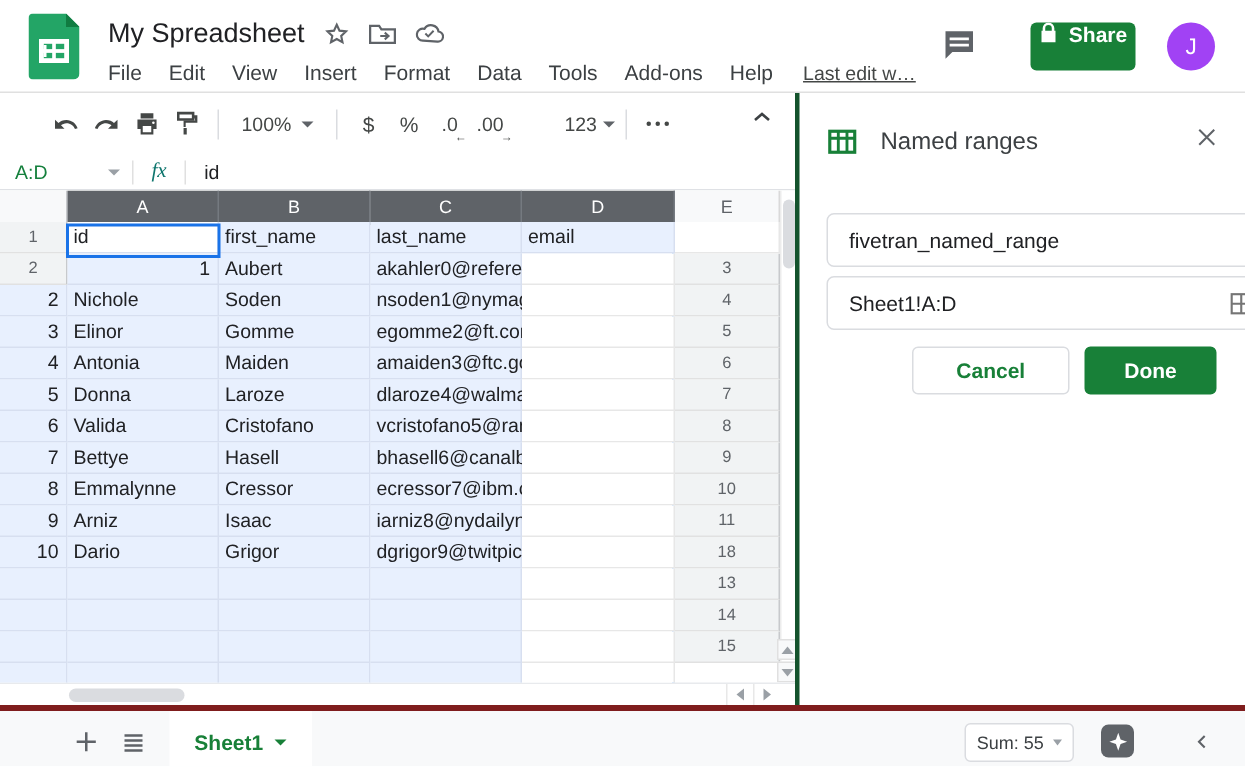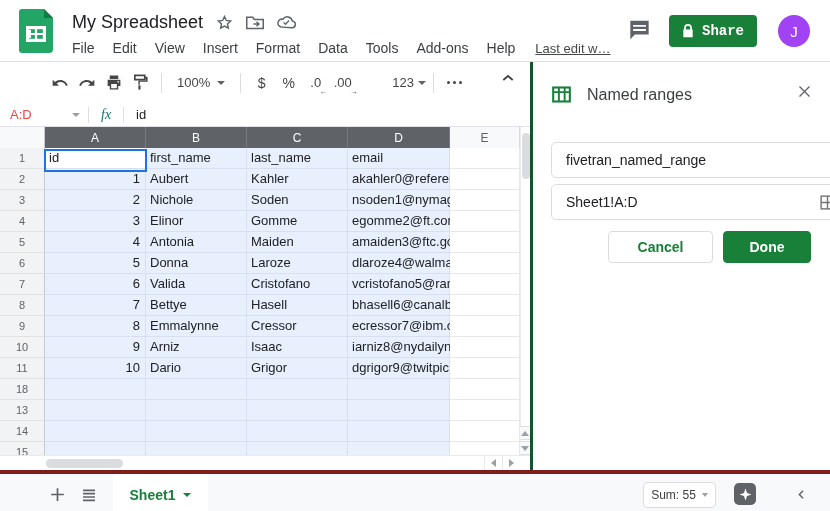--- a/index.html
+++ b/index.html
@@ -11,39 +11,39 @@
   .app-header { position:absolute; top:0; left:0; width:830px; height:62px; background:#fff; border-bottom:1px solid #e0e0e0; }
   .logo { position:absolute; left:19px; top:9px; width:34px; height:44px; }
   .title-area { position:absolute; left:72px; top:11px; }
   .title-row { display:flex; align-items:center; gap:13px; height:22px; }
   .doc-title { font-size:18px; color:#202124; }
   .title-ic { color:#5f6368; display:flex; align-items:center; }
   .menu-row { display:flex; align-items:center; gap:18px; margin-top:5px; height:20px; }
   .menu-item { font-size:14px; color:#3c4043; cursor:default; }
   .last-edit { font-size:13px; color:#444746; text-decoration:underline; margin-left:2px; }
   .comment-btn { position:absolute; right:179px; top:19px; color:#5f6368; }
-  .share-btn { position:absolute; right:73px; top:15px; height:32px; width:88px; background:#188038; color:#fff; border-radius:4px; display:flex; align-items:center; justify-content:center; gap:8px; font-size:14px; font-weight:bold;font-family:Liberation Mono, monospace; }
+  .share-btn { position:absolute; right:73px; top:15px; height:32px; width:70px; background:#188038; color:#fff; border-radius:4px; display:flex; align-items:flex-start; justify-content:center; gap:8px; font-size:14px; font-weight:bold; }
   .avatar { position:absolute; right:20px; top:15px; width:32px; height:32px; border-radius:50%; background:#a142f4; color:#fff; font-size:15px; display:flex; align-items:center; justify-content:center; }
 
   
-  .toolbar { position:absolute; top:62px; left:0; width:530px; height:41px; background:#fff; display:flex; align-items:center; padding-left:46px; color:#444746; }
+  .toolbar { position:absolute; top:62px; left:0; width:530px; height:41px; background:#fff; display:flex; align-items:center; padding-left:30px; color:#444746; }
   .tb-btn { height:26px; min-width:27px; display:flex; align-items:center; justify-content:center; border-radius:4px; color:#444746; }
   .tb-sep { width:1px; height:20px; background:#dadce0; margin:0 7px; }
   .tb-zoom { display:flex; align-items:center; gap:7px; font-size:13px; padding:0 8px; }
   .tb-text { font-size:14px; }
   .caret { width:0; height:0; border-left:4px solid transparent; border-right:4px solid transparent; border-top:4px solid #5f6368; display:inline-block; }
   .dec { position:relative; font-size:13px; padding:0 4px; }
   .dec .arr { position:absolute; font-size:8px; right:-2px; bottom:-6px; color:#444746; }
   .dots { display:flex; gap:3px; align-items:center; padding:0 6px; }
   .dots i { width:3px; height:3px; border-radius:50%; background:#444746; }
   .tb-collapse { position:absolute; right:14px; top:8px; color:#3c4043; }
 
   
   .fbar { position:absolute; top:103px; left:0; width:530px; height:24px; background:#fff; border-bottom:1px solid #dfe1e5; display:flex; align-items:center; }
-  .name-box { width:88px; display:flex; align-items:center; justify-content:space-between; padding:0 8px 0 10px; font-size:13px; color:#ef4444; }
+  .name-box { width:88px; display:flex; align-items:center; justify-content:space-between; padding:0 8px 0 10px; font-size:13px; color:#15803d; }
   .fbar-sep { width:1px; height:16px; background:#e0e0e0; }
   .fx { font-family:"Liberation Serif","DejaVu Serif",serif; font-style:italic; color:#0f766e; font-size:14px; padding:0 12px; }
   .fbar-val { font-size:13px; color:#202124; padding-left:12px; }
 
   
   .gridwrap { position:absolute; top:127px; left:0; width:530px; height:328px; overflow:hidden; background:#fff; }
   .grid { position:absolute; left:0; top:0; display:grid; grid-template-columns:45px 101px 101px 101px 102px 70px; grid-auto-rows:21px; }
   .grid > div { overflow:visible; white-space:nowrap; }
   .corner { background:#f8f9fa; border-right:1px solid #c7c9cc; border-bottom:1px solid #c7c9cc; height:23px; }
   .colhdr { height:23px; font-size:12px; display:flex; align-items:center; justify-content:center; }
@@ -235,21 +235,20 @@
         <div class="colhdr lite">E</div>
         <div class="rowhdr">1</div>
         <div class="cell sel active">id</div>
         <div class="cell sel">first_name</div>
         <div class="cell sel">last_name</div>
         <div class="cell sel">email</div>
         <div class="cell"></div>
         <div class="rowhdr">2</div>
         <div class="cell sel num">1</div>
         <div class="cell sel">Aubert</div>
-        <div class="cell sel">Kahler</div>
         <div class="cell sel">akahler0@reference.com</div>
         <div class="cell"></div>
         <div class="rowhdr">3</div>
         <div class="cell sel num">2</div>
         <div class="cell sel">Nichole</div>
         <div class="cell sel">Soden</div>
         <div class="cell sel">nsoden1@nymag.com</div>
         <div class="cell"></div>
         <div class="rowhdr">4</div>
         <div class="cell sel num">3</div>

